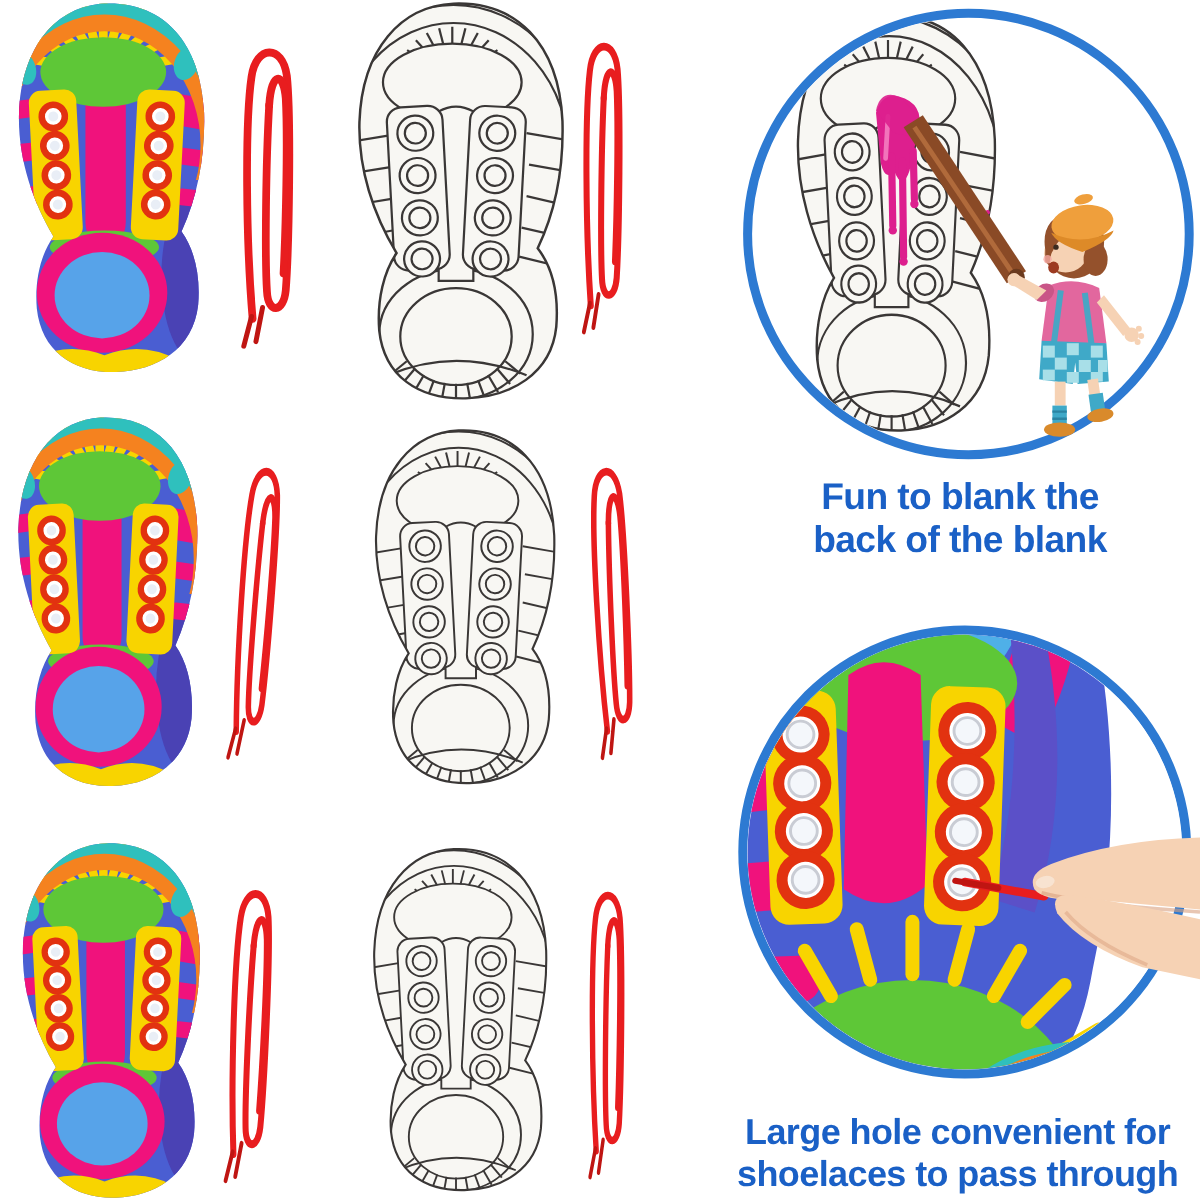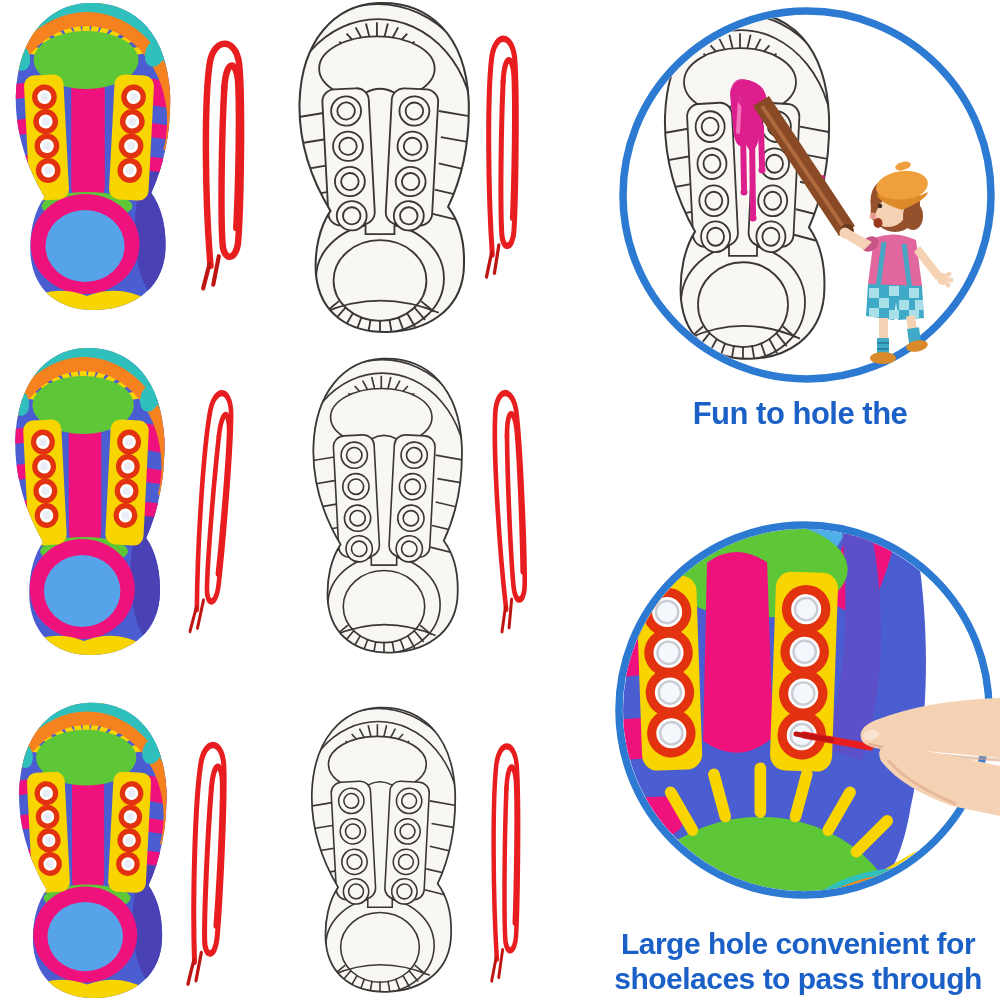--- a/index.html
+++ b/index.html
@@ -401,20 +401,21 @@
     <line class="sRd rc" x1="188" y1="220" x2="224" y2="226" stroke-width="5"></line>
     <path class="fSkin" d="M392,184 Q320,186 268,206 Q248,214 254,227 Q262,238 306,236 L392,244 Z"></path>
     <path class="nf sSh" stroke-width="3" opacity="0.6" d="M260,230 Q300,240 392,246"></path>
     <ellipse cx="263" cy="221" rx="8" ry="5" transform="rotate(-12 263 221)" fill="#f8e6d6" opacity="0.85"></ellipse>
     <path class="fSkin" d="M392,252 Q330,238 286,232 Q266,230 273,247 Q294,274 344,292 L392,302 Z"></path>
     <path class="nf sSh" stroke-width="3" opacity="0.5" d="M280,246 Q300,270 348,290"></path>
   </g>
 </svg>
 
 <div class="caption cap1">
-  <div>Fun to hole the</div>
+  <div>Fun to blank the</div>
+  <div>back of the blank</div>
 </div>
 <div class="caption cap2">
   <div>Large hole convenient for</div>
   <div>shoelaces to pass through</div>
 </div>
 
 </div>
 
 </body></html>

